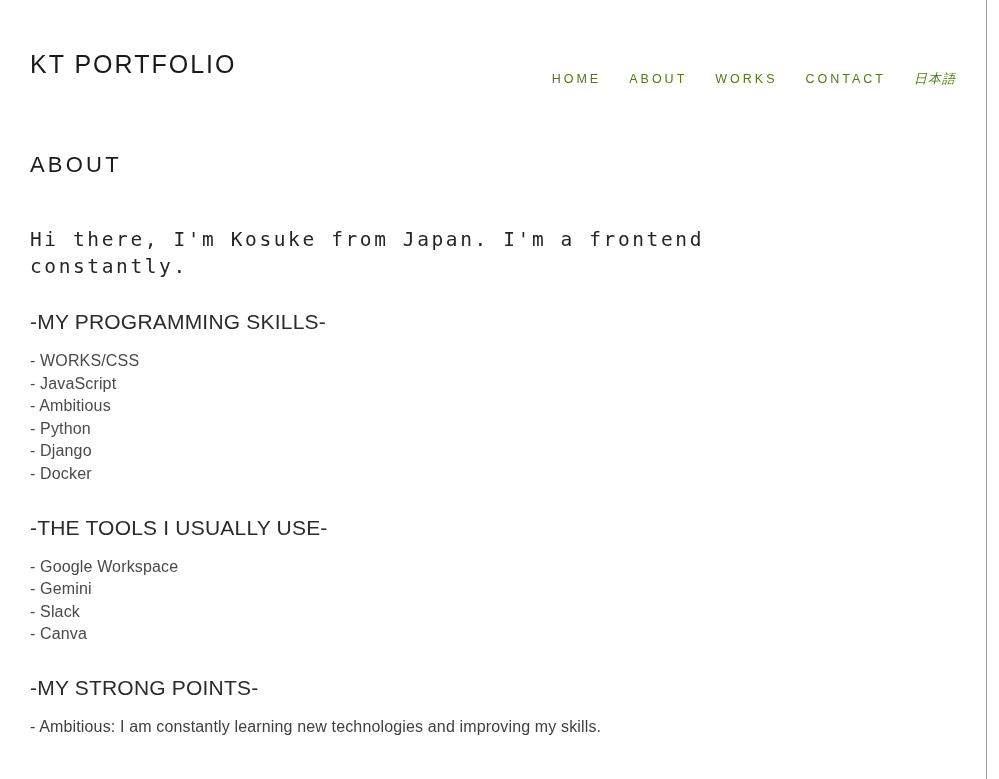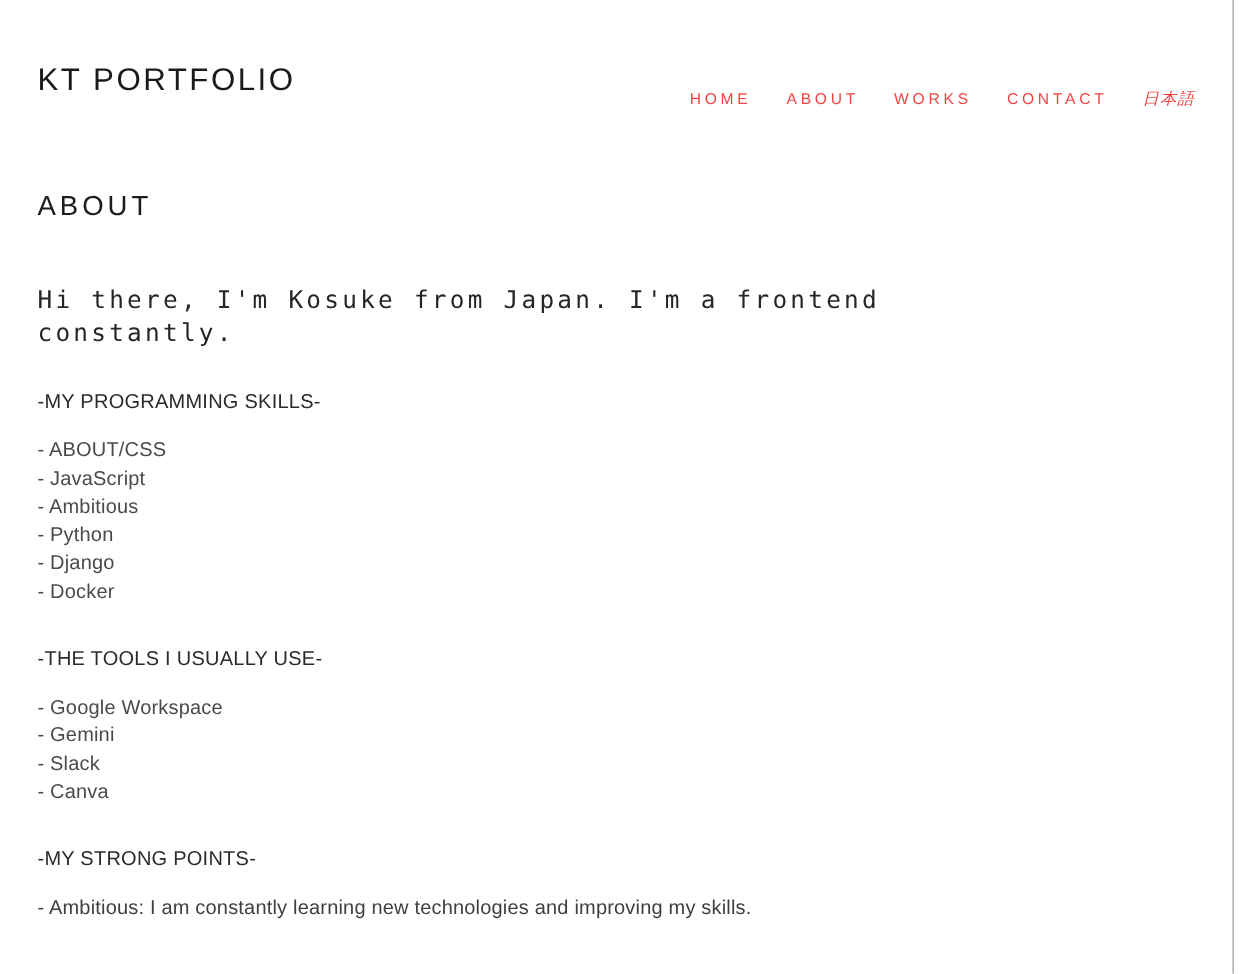--- a/index.html
+++ b/index.html
@@ -48,21 +48,21 @@
     position: absolute;
     right: 30px;
     top: 59px;
     display: flex;
     align-items: center;
     gap: 0px;
   }
   .nav-link {
     font-size: 12.5px;
     letter-spacing: 3.0px;
-    color: #ef4444;
+    color: #4d7c0f;
     text-decoration: none;
     white-space: nowrap;
     padding: 0 28px 0 0;
     line-height: 16px;
   }
   .nav-link:last-child { padding-right: 0; }
   .nav-link.lang {
     letter-spacing: 1px;
     font-size: 13px;
     font-style: italic;
@@ -85,21 +85,21 @@
     margin: 46px 0 0 0;
     font-family: "DejaVu Sans Mono", "Liberation Mono", monospace;
     font-size: 19.5px;
     letter-spacing: 2.6px;
     line-height: 27px;
     color: #262626;
     max-width: 690px;
   }
 
   .section-heading {
-    font-size: 16px;
+    font-size: 21px;
     letter-spacing: 0.2px;
     font-weight: 400;
     color: #2b2b2b;
     margin: 30px 0 0 0;
     line-height: 24px;
   }
 
   .item-list {
     list-style: none;
     margin: 16px 0 0 0;
@@ -156,21 +156,21 @@
   </header>
 
   <main class="content">
 
     <h1 class="page-title">ABOUT</h1>
 
     <p class="intro">Hi there, I'm Kosuke from Japan. I'm a frontend constantly.</p>
 
     <h2 class="section-heading">-MY PROGRAMMING SKILLS-</h2>
     <ul class="item-list skills-list">
-      <li>- ABOUT/CSS</li>
+      <li>- WORKS/CSS</li>
       <li>- JavaScript</li>
       <li>- Ambitious</li>
       <li>- Python</li>
       <li>- Django</li>
       <li>- Docker</li>
     </ul>
 
     <h2 class="section-heading">-THE TOOLS I USUALLY USE-</h2>
     <ul class="item-list tools-list">
       <li>- Google Workspace</li>

